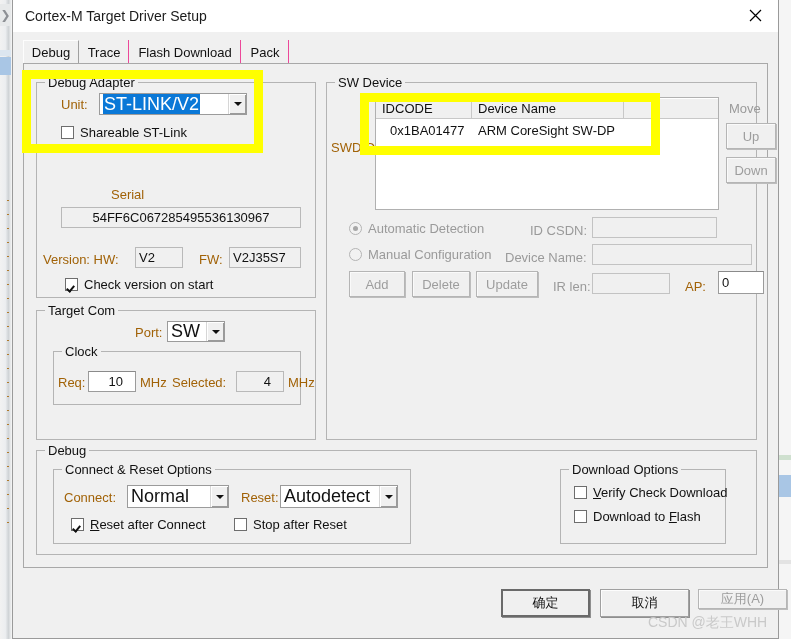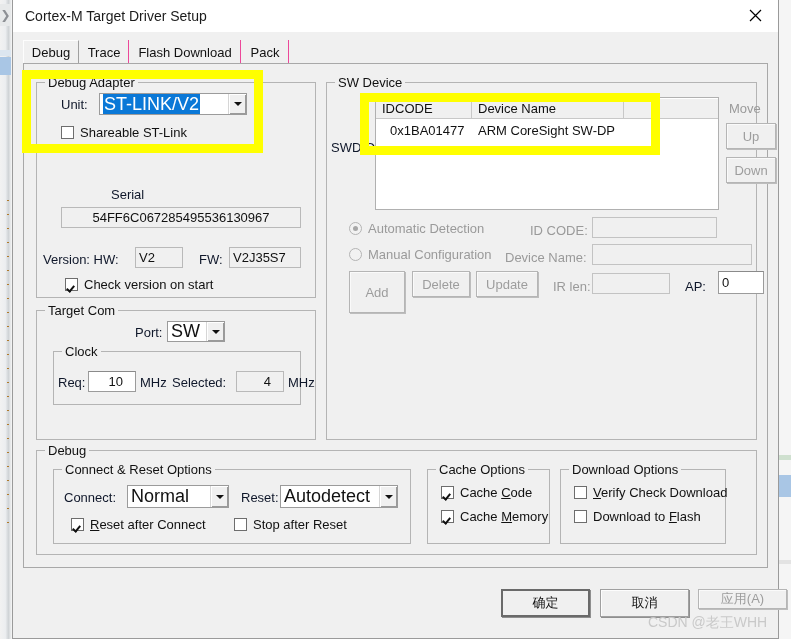--- a/index.html
+++ b/index.html
@@ -101,21 +101,21 @@
     box-sizing: border-box;
   }
   .group > .legend {
     position: absolute; top: -8px; left: 8px;
     background: #f0f0f0;
     padding: 0 3px;
     font-size: 13px; color: #111;
     white-space: nowrap;
   }
 
-  .lbl { position: absolute; font-size: 13px; color: #0f172a; white-space: nowrap; }
+  .lbl { position: absolute; font-size: 13px; color: #a16207; white-space: nowrap; }
   .lbl.dim { color: #9a9a9a; }
 
   
   .tbox {
     position: absolute; box-sizing: border-box;
     background: #ffffff;
     border: 1px solid #9b9b9b;
     border-top-color: #8a8a8a;
     font-size: 13px; color: #111;
     padding: 0 3px;
@@ -349,32 +349,32 @@
 
       <div class="rd" style="left:22px; top:138px;">
         <span class="cir on"></span>
         <span class="t">Automatic Detection</span>
       </div>
       <div class="rd" style="left:22px; top:164px;">
         <span class="cir"></span>
         <span class="t">Manual Configuration</span>
       </div>
 
-      <div class="lbl dim" style="left:203px; top:140px;">ID CODE:</div>
+      <div class="lbl dim" style="left:203px; top:140px;">ID CSDN:</div>
       <div class="tbox dimbox" style="left:265px; top:134px; width:125px; height:21px;"></div>
 
       <div class="lbl dim" style="left:178px; top:167px;">Device Name:</div>
       <div class="tbox dimbox" style="left:265px; top:161px; width:160px; height:21px;"></div>
 
       <div class="lbl dim" style="left:226px; top:196px;">IR len:</div>
       <div class="tbox dimbox" style="left:265px; top:190px; width:78px; height:21px;"></div>
       <div class="lbl" style="left:358px; top:196px;">AP:</div>
       <div class="tbox" style="left:391px; top:188px; width:46px; height:23px;">0</div>
 
-      <div class="btn dis" style="left:22px; top:188px; width:56px; height:42px;">Add</div>
+      <div class="btn dis" style="left:22px; top:188px; width:56px; height:26px;">Add</div>
       <div class="btn dis" style="left:85px; top:188px; width:58px; height:26px;">Delete</div>
       <div class="btn dis" style="left:149px; top:188px; width:62px; height:26px;">Update</div>
     </div>
 
     <div class="group" style="left:12px; top:386px; width:721px; height:105px;">
       <div class="legend">Debug</div>
 
       <div class="group" style="left:16px; top:18px; width:358px; height:75px;">
         <div class="legend">Connect &amp; Reset Options</div>
 
@@ -397,31 +397,20 @@
         <div class="cb" style="left:17px; top:47px;">
           <span class="box checked"></span>
           <span class="t"><u>R</u><span>eset after Connect</span></span>
         </div>
         <div class="cb" style="left:180px; top:47px;">
           <span class="box"></span>
           <span class="t">Stop after Reset</span>
         </div>
       </div>
 
-      <div class="group" style="left:390px; top:18px; width:123px; height:75px;">
-        <div class="legend">Cache Options</div>
-        <div class="cb" style="left:13px; top:15px;">
-          <span class="box checked"></span>
-          <span class="t"><span>Cache </span><u>C</u><span>ode</span></span>
-        </div>
-        <div class="cb" style="left:13px; top:39px;">
-          <span class="box checked"></span>
-          <span class="t"><span>Cache </span><u>M</u><span>emory</span></span>
-        </div>
-      </div>
 
       <div class="group" style="left:523px; top:18px; width:166px; height:75px;">
         <div class="legend">Download Options</div>
         <div class="cb" style="left:13px; top:15px;">
           <span class="box"></span>
           <span class="t"><u>V</u><span>erify Check Download</span></span>
         </div>
         <div class="cb" style="left:13px; top:39px;">
           <span class="box"></span>
           <span class="t"><span>Download to </span><u>F</u><span>lash</span></span>

